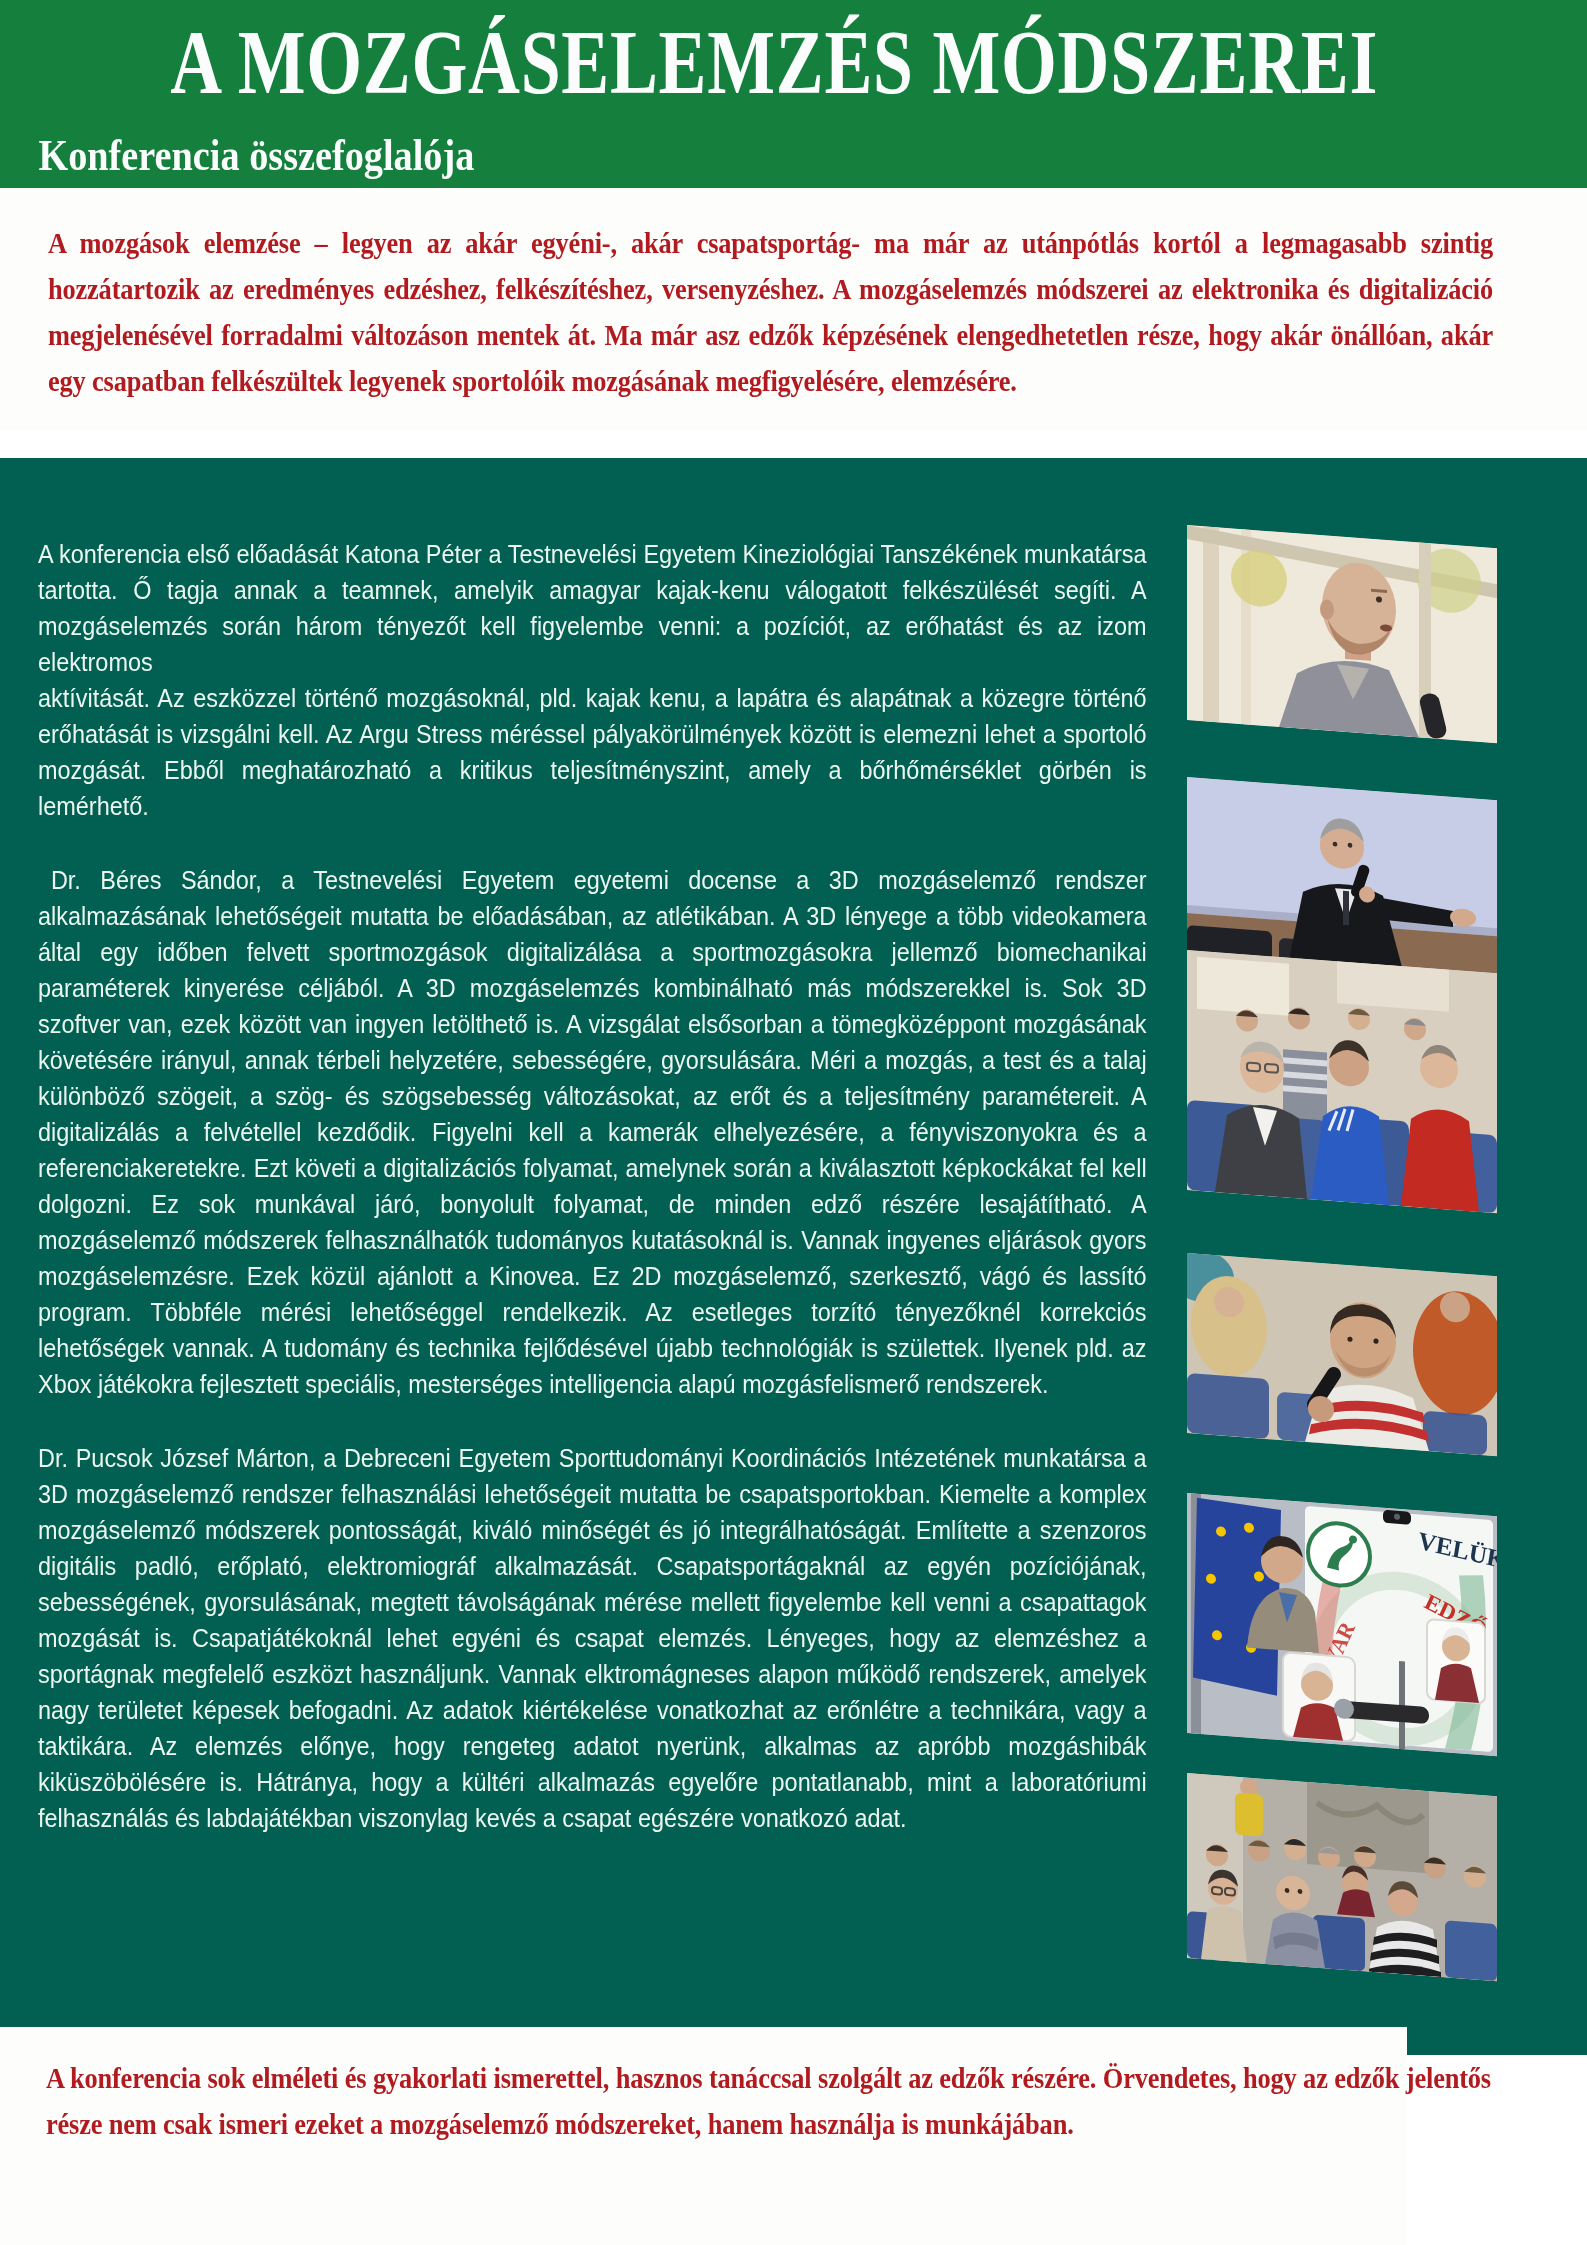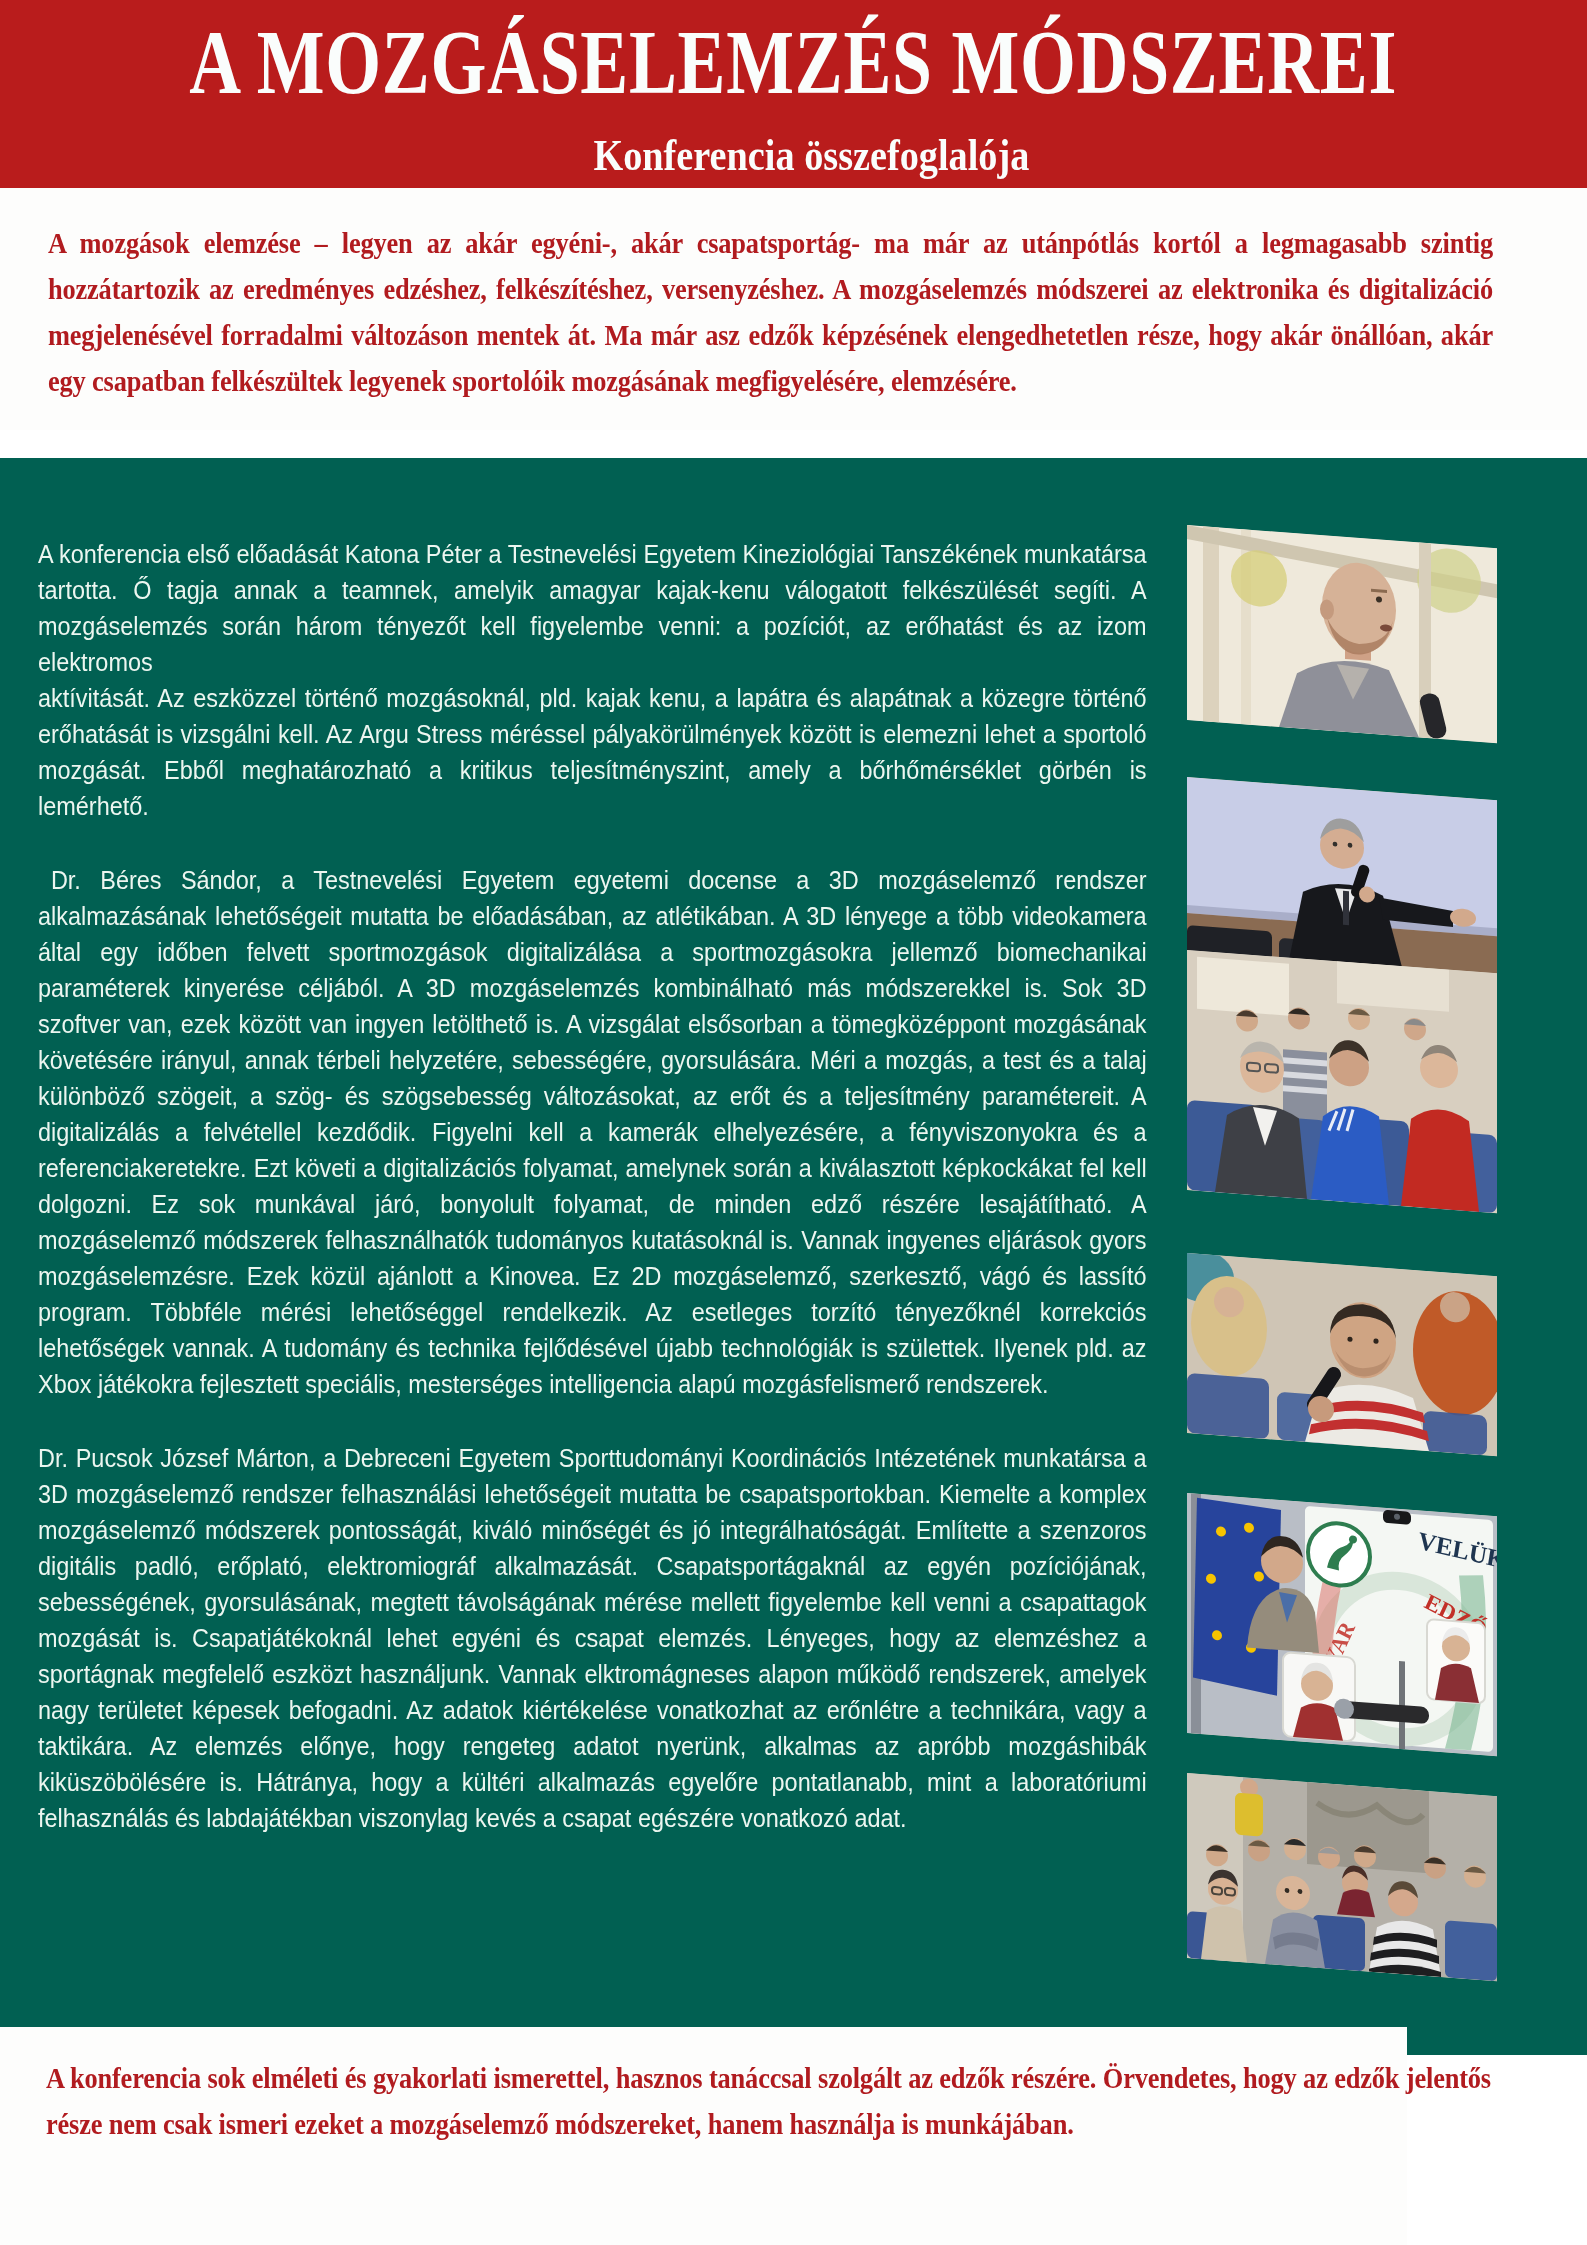--- a/index.html
+++ b/index.html
@@ -1,26 +1,26 @@
 <!DOCTYPE html>
 <html><head>
 <meta charset="utf-8">
 <style>
   html,body{margin:0;padding:0;background:#ffffff;}
   .page{position:relative;width:1587px;height:2245px;background:#ffffff;overflow:hidden;
         font-family:"Liberation Sans", sans-serif;}
 
   
-  .masthead{position:absolute;left:0;top:0;width:1587px;height:188px;background:#b91c1c;
-            text-align:center;overflow:hidden;}
+  .masthead{position:absolute;left:0;top:0;width:1587px;height:188px;background:#15803d;
+            text-align:left;overflow:hidden;}
   .masthead h1{margin:14px 0 0 0;line-height:96px;}
   .title-inner{display:inline-block;transform:scaleX(0.78);transform-origin:center;
                font-family:"Liberation Serif", serif;font-weight:700;font-size:92px;
                color:#fafdfc;letter-spacing:1px;white-space:nowrap;}
-  .subtitle-line{margin-top:2px;line-height:46px;margin-left:36px;}
+  .subtitle-line{margin-top:2px;line-height:46px;}
   .subtitle-inner{display:inline-block;transform:scaleX(0.85);transform-origin:center;
                   font-family:"Liberation Serif", serif;font-weight:700;font-size:45px;
                   color:#fafdfc;white-space:nowrap;}
 
   
   .intro{position:absolute;left:0;top:188px;width:1587px;height:242px;background:#fdfdfc;}
   .red-text{font-family:"Liberation Serif", serif;font-weight:700;color:#B11B1F;
             text-align:justify;transform:scaleX(0.88);transform-origin:left top;
             letter-spacing:-0.2px;}
   .intro-text{position:absolute;left:48px;top:32px;width:1642px;font-size:30px;line-height:46px;margin:0;}

